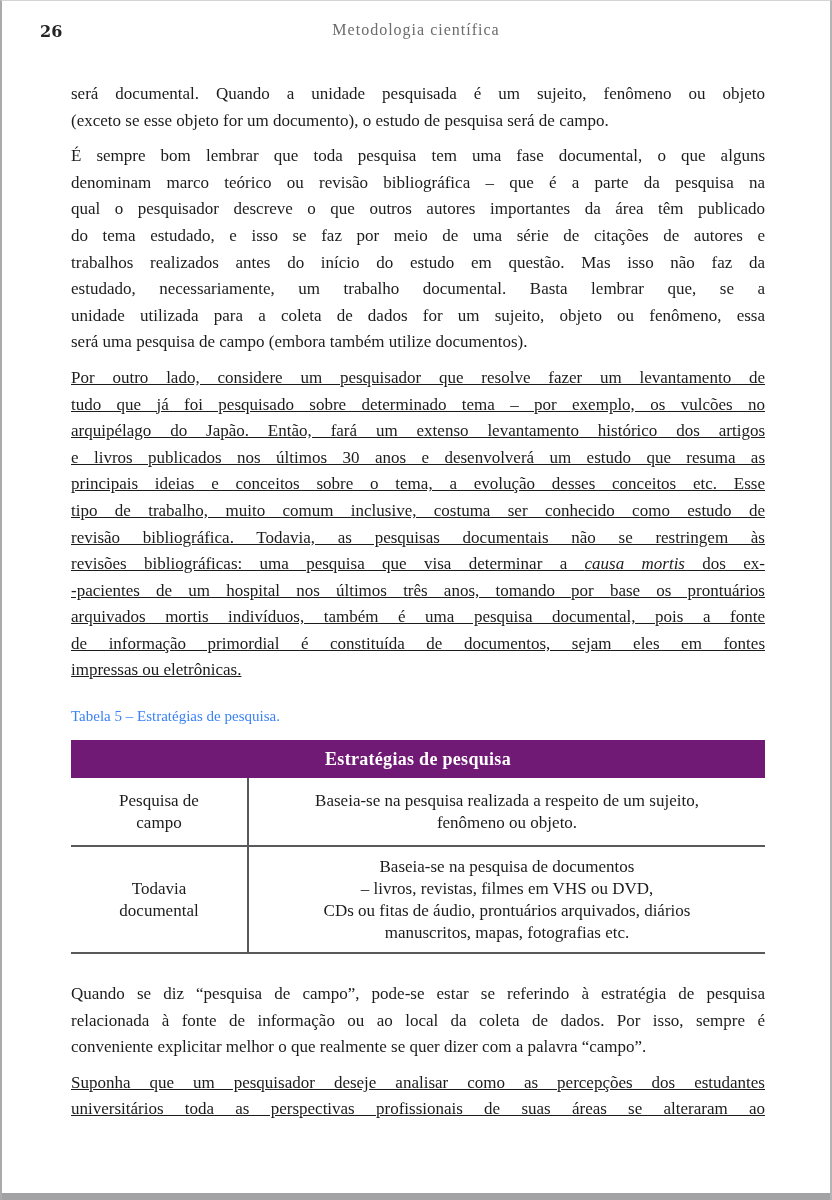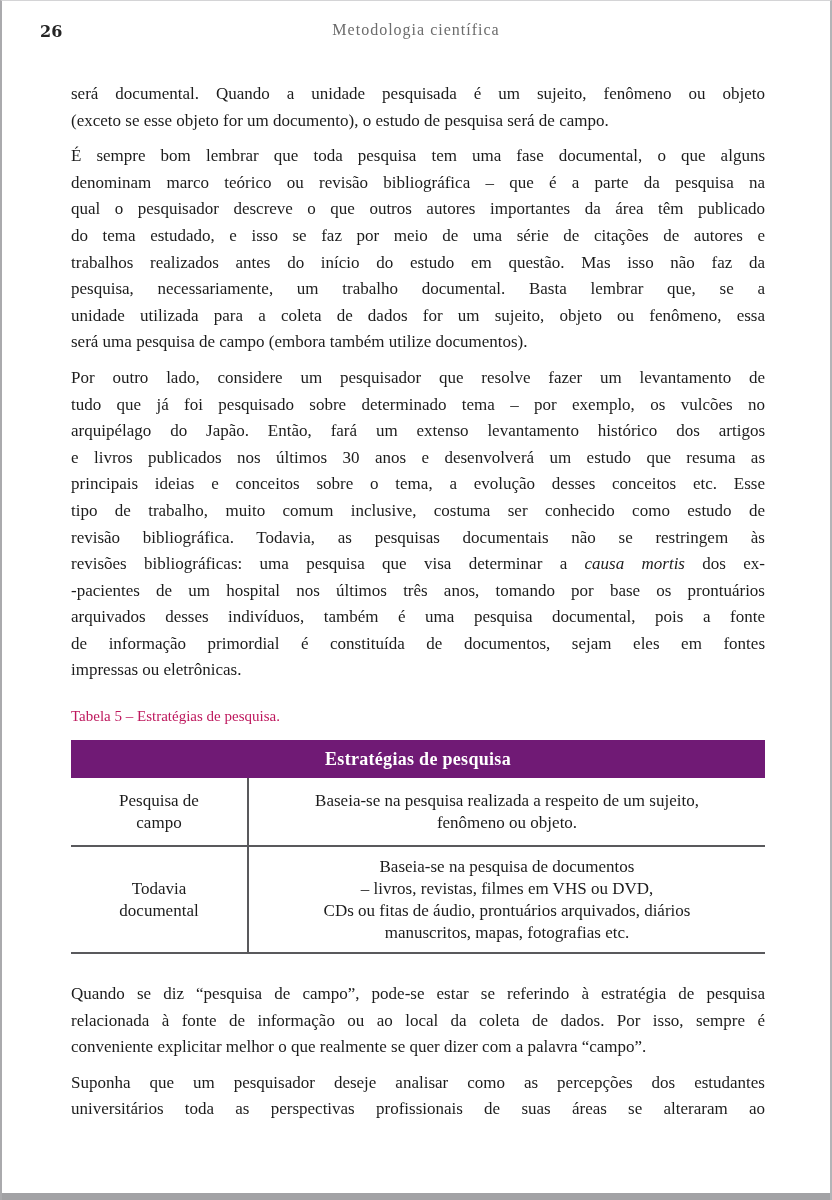--- a/index.html
+++ b/index.html
@@ -25,28 +25,28 @@
     position:absolute; left:38px; top:1px;
     font-family:"DejaVu Serif", serif;
     font-weight:bold; font-size:16px; color:#242424;
   }
   .running-head {
     text-align:center; font-size:16px; color:#6c6c6c; letter-spacing:1px;
   }
   
   .content { position:absolute; top:80px; left:69px; width:694px; }
   .para { margin:0 0 9px 0; font-size:17px; line-height:26.6px; }
-  .para:last-child { margin-bottom:0; }
+  .para:last-child { margin-bottom:0;text-decoration:underline; }
   .line { text-align:justify; text-align-last:justify; }
   .line.last { text-align-last:left; }
   .line em { font-style:italic; }
   
   .caption {
     margin:22px 0 14px 0;
-    font-size:15px; line-height:20px; color:#be185d;
+    font-size:15px; line-height:20px; color:#3b82f6;
   }
   
   .strat-table { width:694px; border-bottom:2px solid #59595c; }
   .thead {
     height:38px; background:#701a75; color:#ffffff;
     font-weight:bold; font-size:18px; letter-spacing:0.3px;
     display:flex; align-items:center; justify-content:center;
   }
   .trow { display:flex; }
   .trow + .trow { border-top:2px solid #59595c; }
@@ -82,35 +82,35 @@
         <div class="para">
           <div class="line">será documental. Quando a unidade pesquisada é um sujeito, fenômeno ou objeto</div>
           <div class="line last">(exceto se esse objeto for um documento), o estudo de pesquisa será de campo.</div>
         </div>
         <div class="para">
           <div class="line">É sempre bom lembrar que toda pesquisa tem uma fase documental, o que alguns</div>
           <div class="line">denominam marco teórico ou revisão bibliográfica – que é a parte da pesquisa na</div>
           <div class="line">qual o pesquisador descreve o que outros autores importantes da área têm publicado</div>
           <div class="line">do tema estudado, e isso se faz por meio de uma série de citações de autores e</div>
           <div class="line">trabalhos realizados antes do início do estudo em questão. Mas isso não faz da</div>
-          <div class="line">pesquisa, necessariamente, um trabalho documental. Basta lembrar que, se a</div>
+          <div class="line">estudado, necessariamente, um trabalho documental. Basta lembrar que, se a</div>
           <div class="line">unidade utilizada para a coleta de dados for um sujeito, objeto ou fenômeno, essa</div>
           <div class="line last">será uma pesquisa de campo (embora também utilize documentos).</div>
         </div>
         <div class="para">
           <div class="line">Por outro lado, considere um pesquisador que resolve fazer um levantamento de</div>
           <div class="line">tudo que já foi pesquisado sobre determinado tema – por exemplo, os vulcões no</div>
           <div class="line">arquipélago do Japão. Então, fará um extenso levantamento histórico dos artigos</div>
           <div class="line">e livros publicados nos últimos 30 anos e desenvolverá um estudo que resuma as</div>
           <div class="line">principais ideias e conceitos sobre o tema, a evolução desses conceitos etc. Esse</div>
           <div class="line">tipo de trabalho, muito comum inclusive, costuma ser conhecido como estudo de</div>
           <div class="line">revisão bibliográfica. Todavia, as pesquisas documentais não se restringem às</div>
           <div class="line"><span>revisões bibliográficas: uma pesquisa que visa determinar a </span><em>causa mortis</em><span> dos ex-</span></div>
           <div class="line">-pacientes de um hospital nos últimos três anos, tomando por base os prontuários</div>
-          <div class="line">arquivados desses indivíduos, também é uma pesquisa documental, pois a fonte</div>
+          <div class="line">arquivados mortis indivíduos, também é uma pesquisa documental, pois a fonte</div>
           <div class="line">de informação primordial é constituída de documentos, sejam eles em fontes</div>
           <div class="line last">impressas ou eletrônicas.</div>
         </div>
       </section>
 
     <p class="caption">Tabela 5 – Estratégias de pesquisa.</p>
 
     <div class="strat-table">
       <div class="thead">Estratégias de pesquisa</div>
       <div id="table-body">

